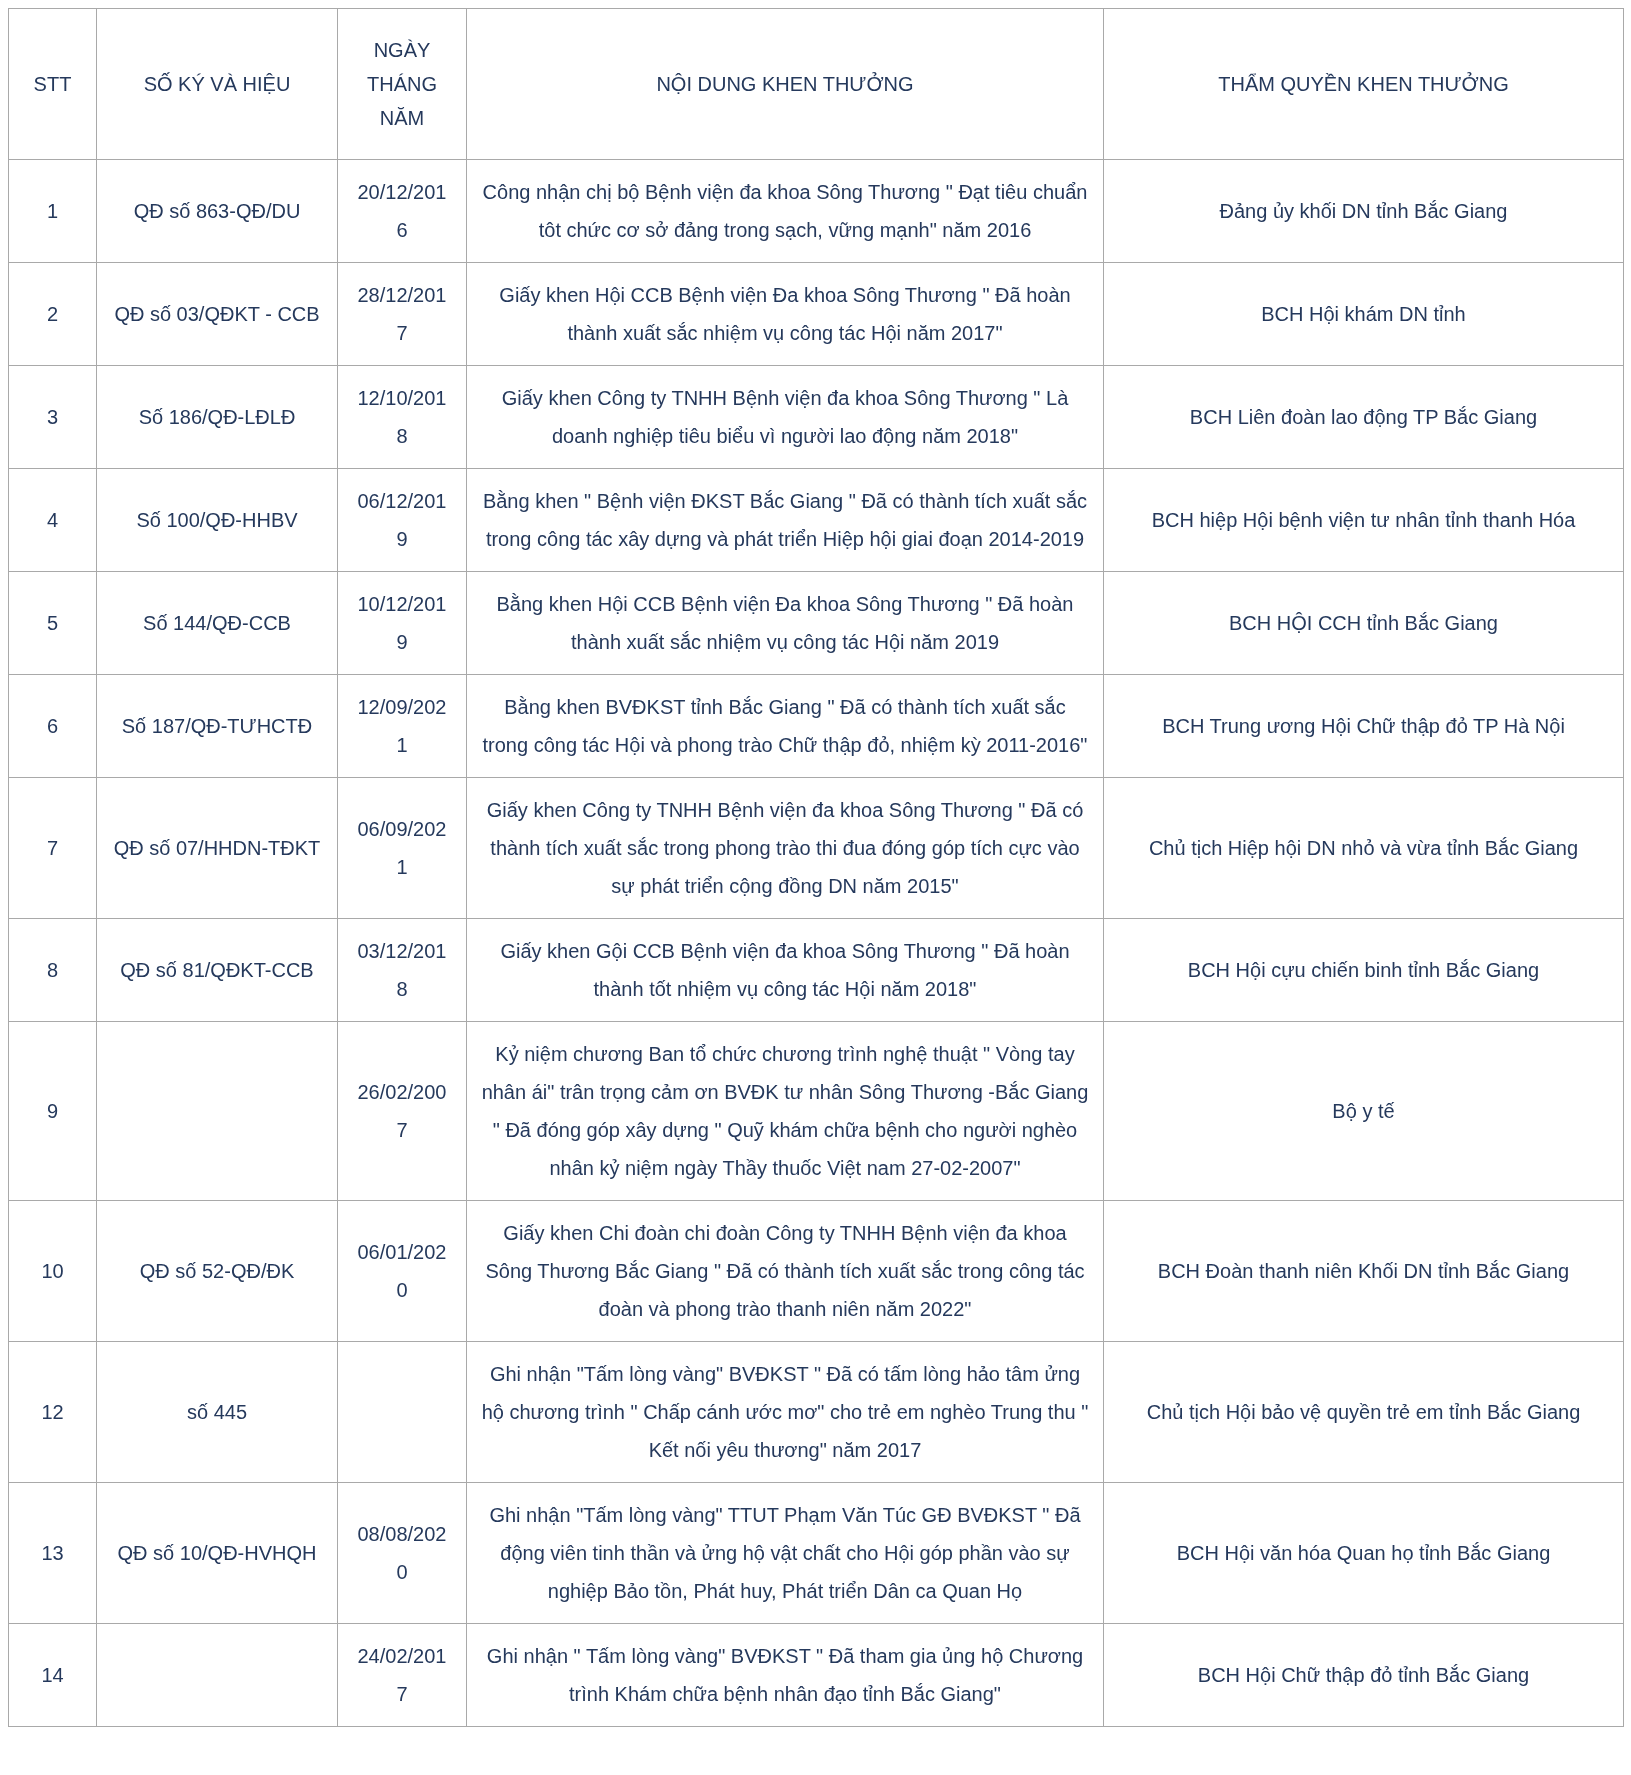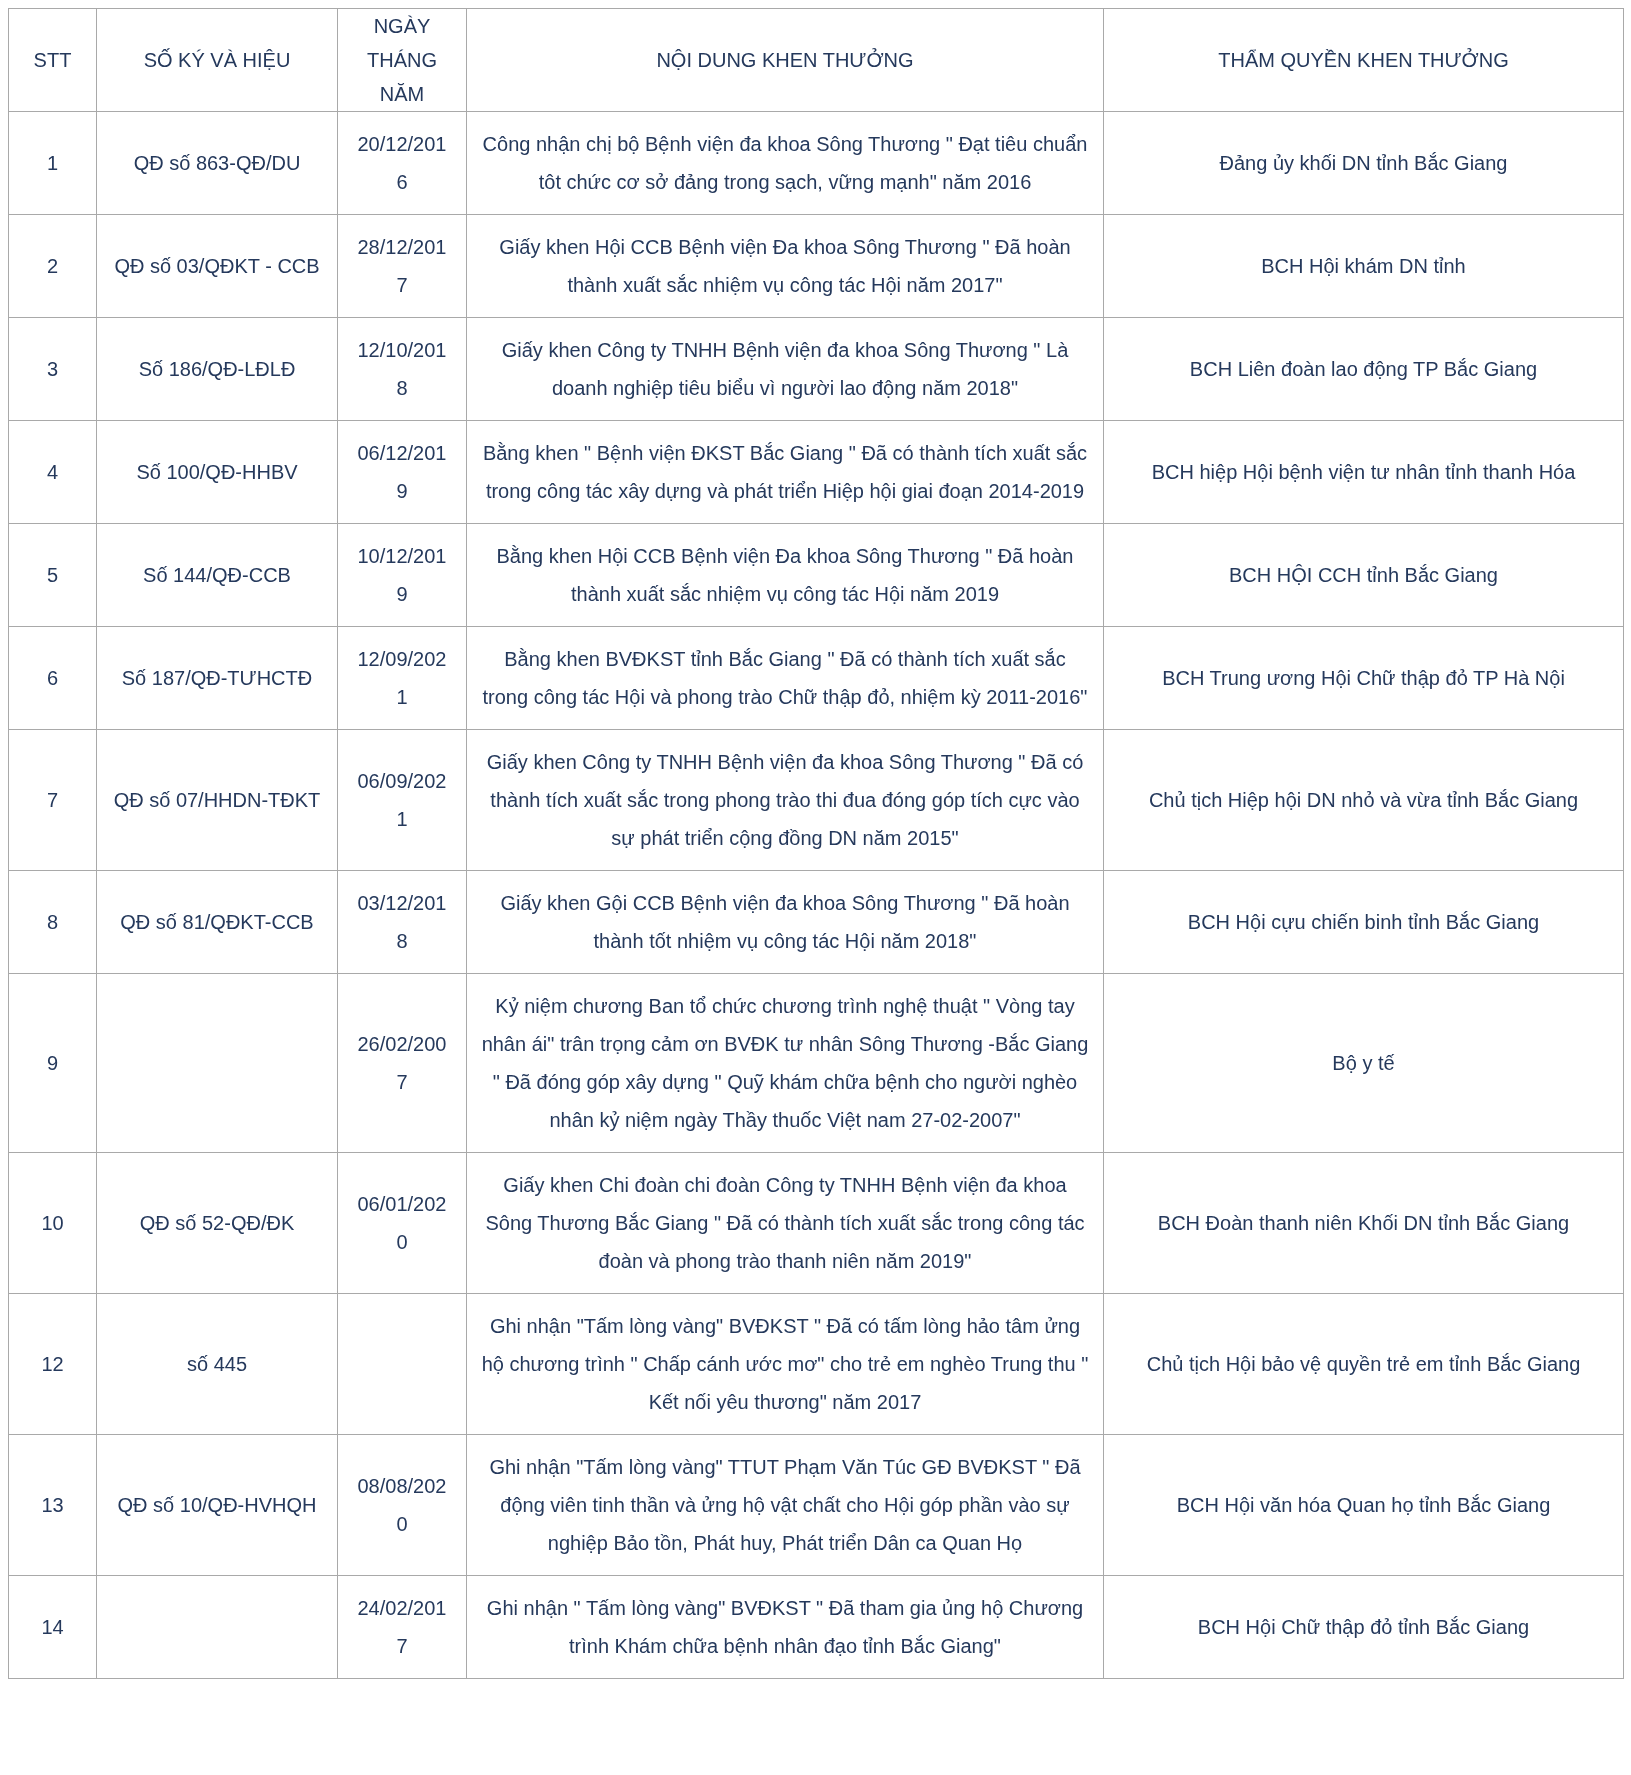--- a/index.html
+++ b/index.html
@@ -33,21 +33,21 @@
     color: #25395c;
     font-size: 20px;
     font-weight: 400;
     padding: 13px 14px;
     line-height: 38px;
     word-wrap: break-word;
   }
   table.awards thead th {
     height: 72px;
     line-height: 34px;
-    padding: 0 10px;
+    padding: 24px 10px;
   }
 </style>
 </head>
 <body>
 
 <div class="page">
   <table class="awards">
     <colgroup>
       <col class="c-stt">
       <col class="c-soky">
@@ -125,21 +125,21 @@
           <td>9</td>
           <td></td>
           <td>26/02/2007</td>
           <td>Kỷ niệm chương Ban tổ chức chương trình nghệ thuật " Vòng tay nhân ái" trân trọng cảm ơn BVĐK tư nhân Sông Thương -Bắc Giang " Đã đóng góp xây dựng " Quỹ khám chữa bệnh cho người nghèo nhân kỷ niệm ngày Thầy thuốc Việt nam 27-02-2007"</td>
           <td>Bộ y tế</td>
         </tr>
         <tr>
           <td>10</td>
           <td>QĐ số 52-QĐ/ĐK</td>
           <td>06/01/2020</td>
-          <td>Giấy khen Chi đoàn chi đoàn Công ty TNHH Bệnh viện đa khoa Sông Thương Bắc Giang " Đã có thành tích xuất sắc trong công tác đoàn và phong trào thanh niên năm 2019"</td>
+          <td>Giấy khen Chi đoàn chi đoàn Công ty TNHH Bệnh viện đa khoa Sông Thương Bắc Giang " Đã có thành tích xuất sắc trong công tác đoàn và phong trào thanh niên năm 2022"</td>
           <td>BCH Đoàn thanh niên Khối DN tỉnh Bắc Giang</td>
         </tr>
         <tr>
           <td>12</td>
           <td>số 445</td>
           <td></td>
           <td>Ghi nhận "Tấm lòng vàng" BVĐKST " Đã có tấm lòng hảo tâm ửng hộ chương trình " Chấp cánh ước mơ" cho trẻ em nghèo Trung thu " Kết nối yêu thương" năm 2017</td>
           <td>Chủ tịch Hội bảo vệ quyền trẻ em tỉnh Bắc Giang</td>
         </tr>
         <tr>

